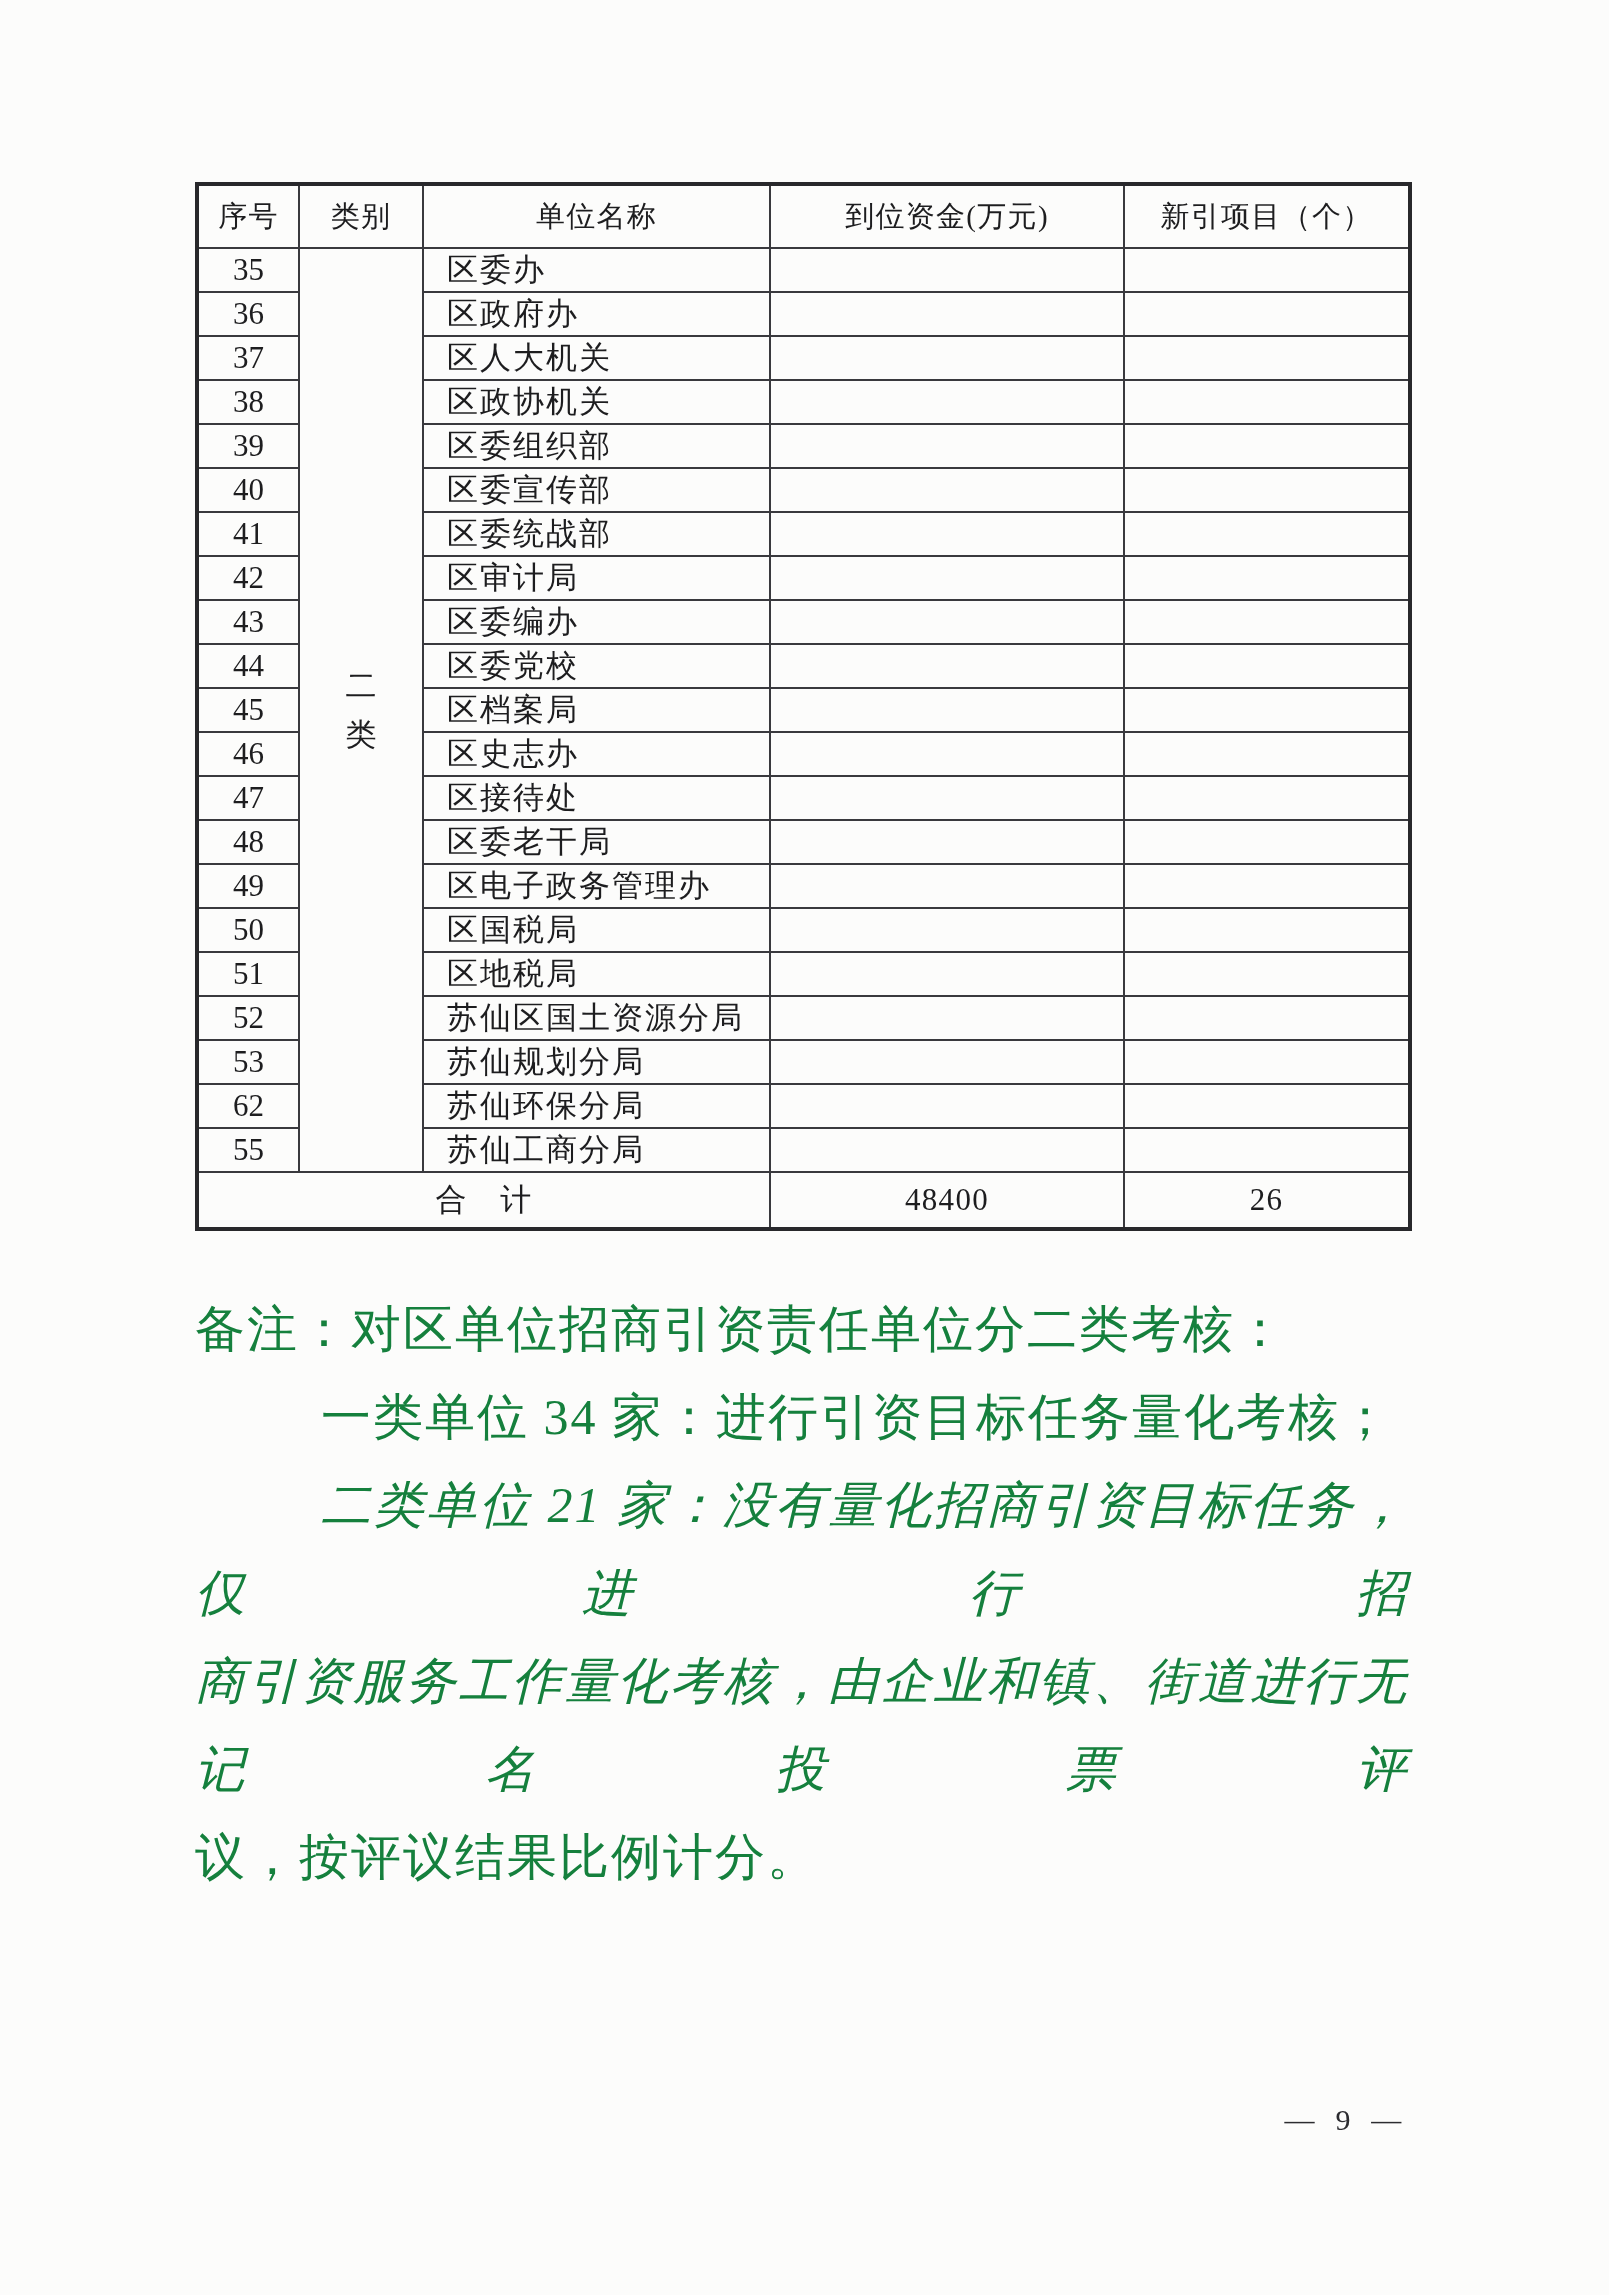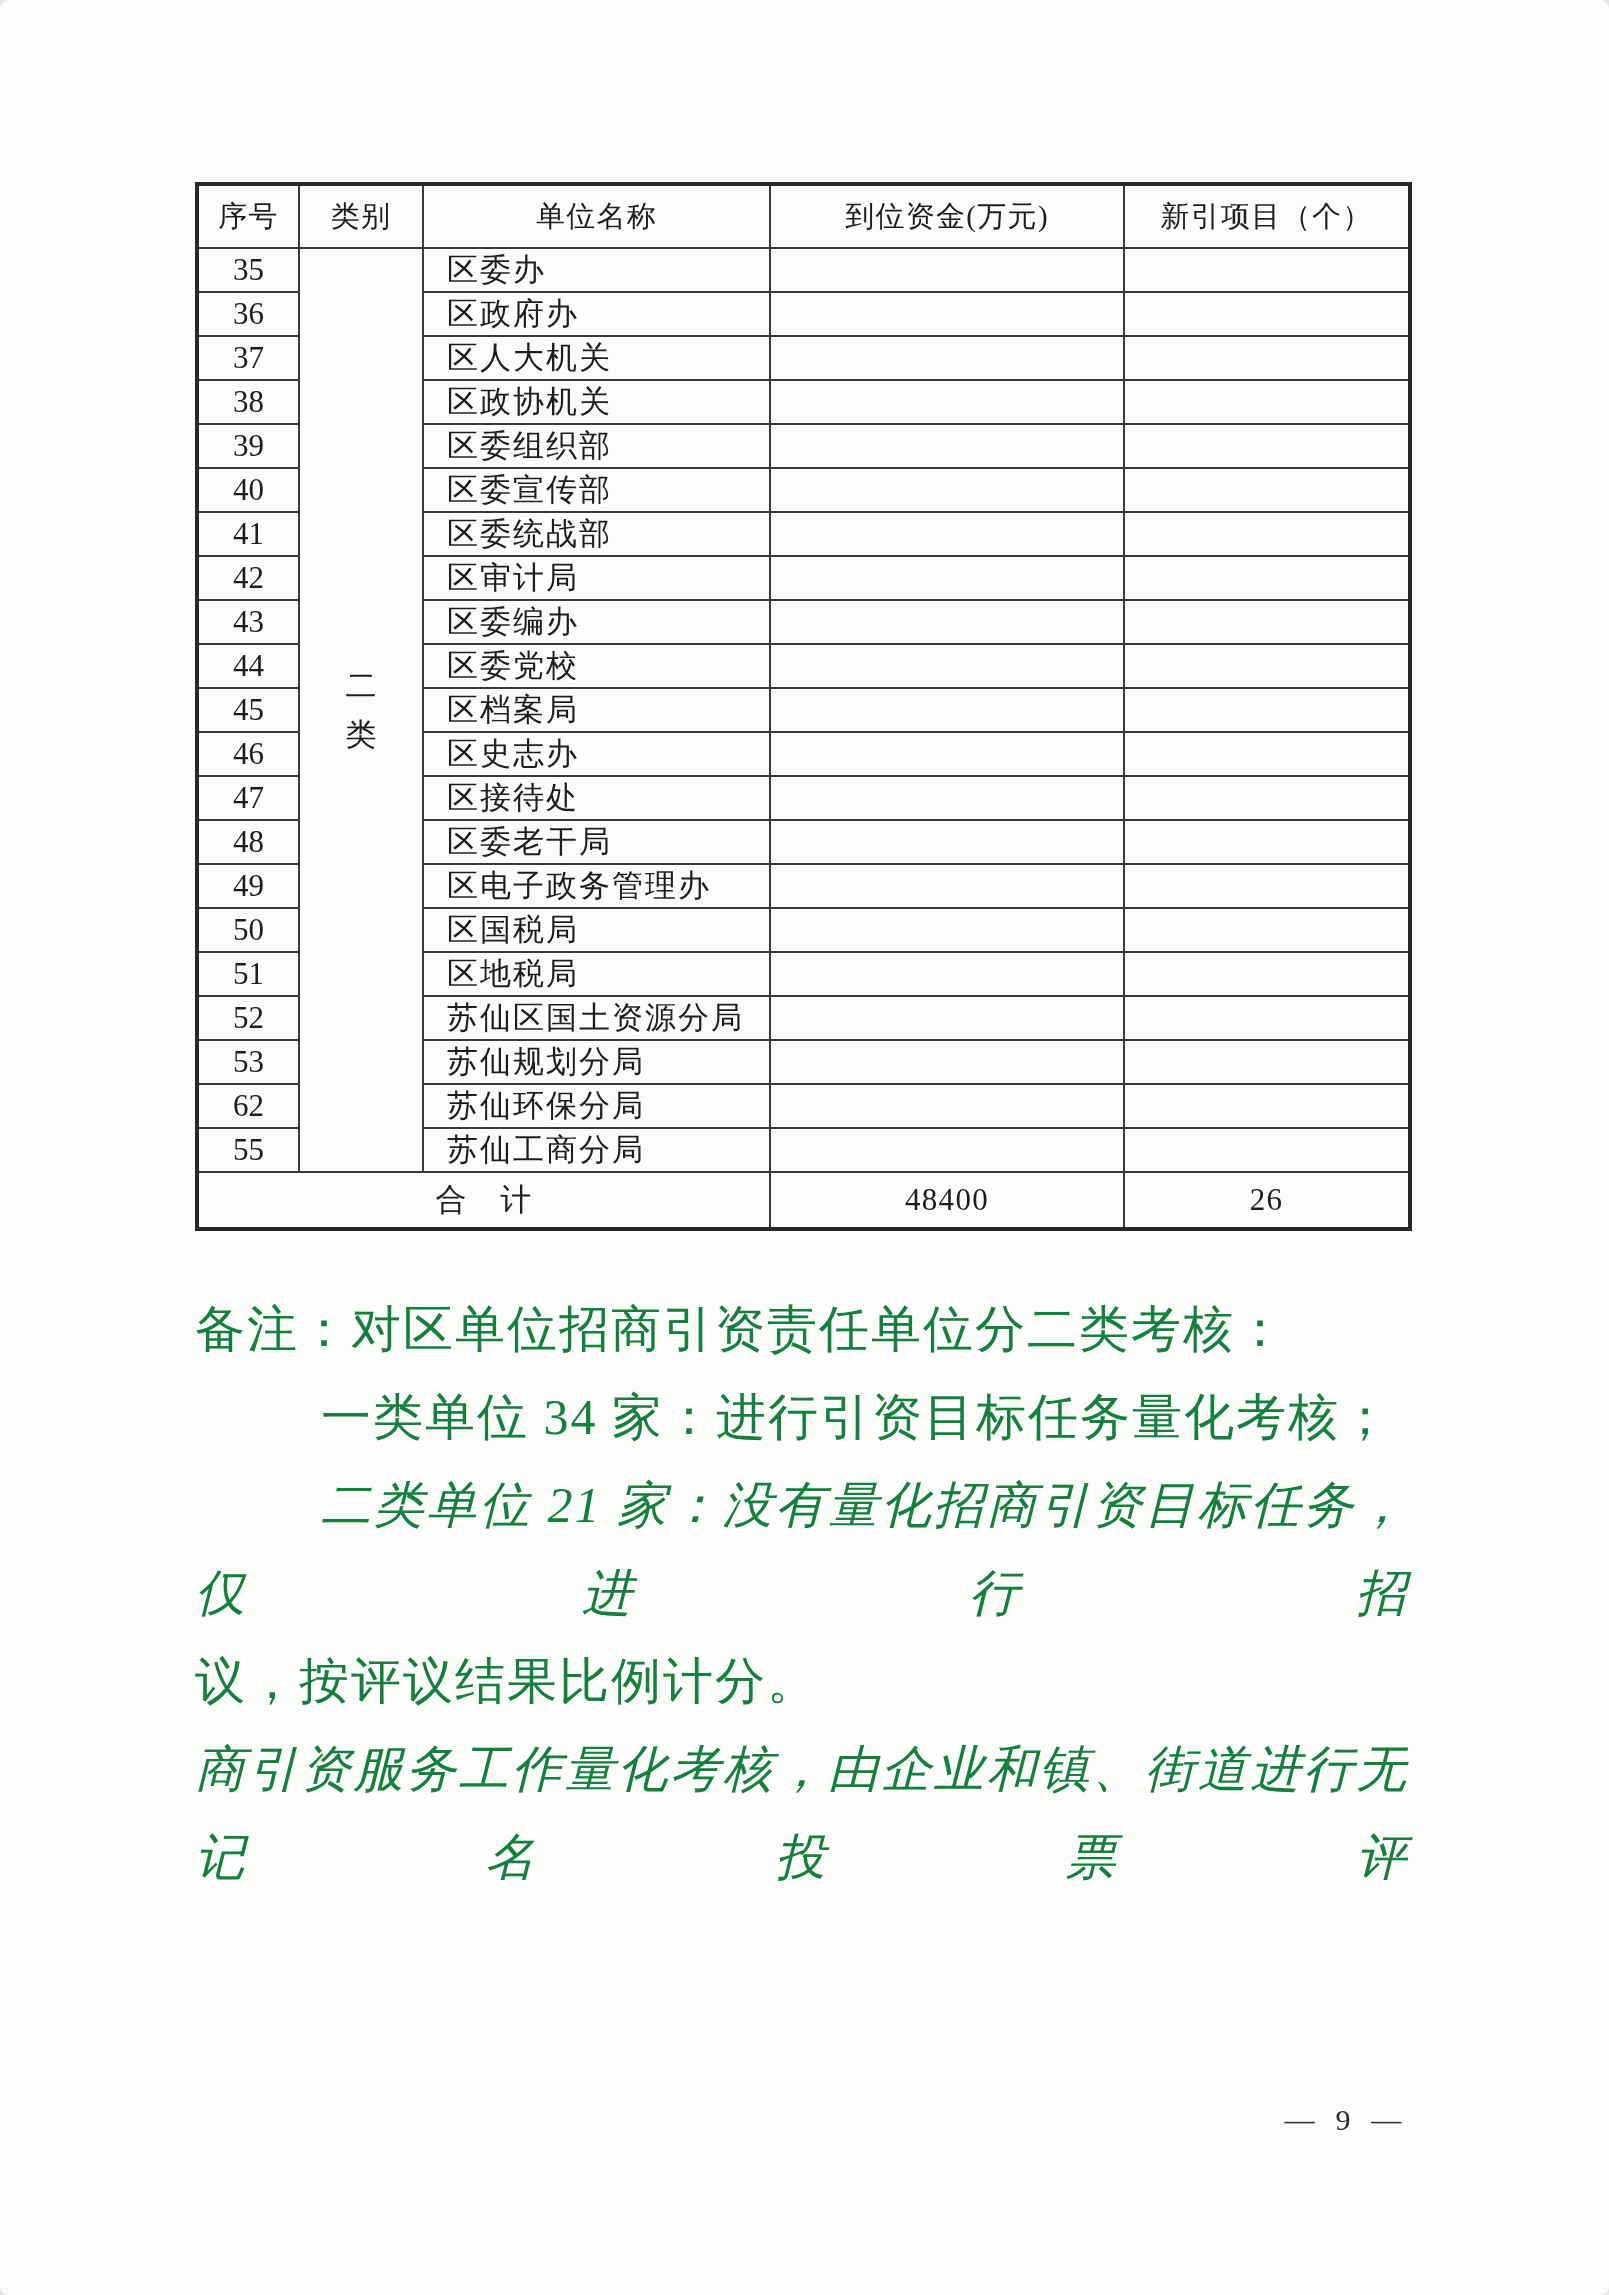--- a/index.html
+++ b/index.html
@@ -9,21 +9,20 @@
   }
   .page {
     position: relative;
     width: 1609px;
     height: 2295px;
     margin: 0 auto;
     background: #fcfcfb;
     font-family: "Liberation Serif", "DejaVu Serif", serif;
     color: #1d1d1f;
     overflow: hidden;
-    border-radius: 9px;
   }
 
   
   table.report {
     position: absolute;
     left: 195px;
     top: 182px;
     width: 1213px;
     border-collapse: collapse;
     table-layout: fixed;
@@ -272,20 +271,20 @@
           <td>48400</td>
           <td>26</td>
         </tr>
       </tbody>
   </table>
 
   <div class="notes">
     <div class="note-line">备注：对区单位招商引资责任单位分二类考核：</div>
     <div class="note-line note-indent">一类单位 34 家：进行引资目标任务量化考核；</div>
     <div class="note-line note-justify note-indent">二类单位 21 家：没有量化招商引资目标任务，仅进行招</div>
+    <div class="note-line note-justify">商引资服务工作量化考核，由企业和镇、街道进行无记名投票评</div>
     <div class="note-line">议，按评议结果比例计分。</div>
-    <div class="note-line note-justify">商引资服务工作量化考核，由企业和镇、街道进行无记名投票评</div>
   </div>
 
   <div class="page-number">— 9 —</div>
 
 </div>
 
 
 </body></html>

